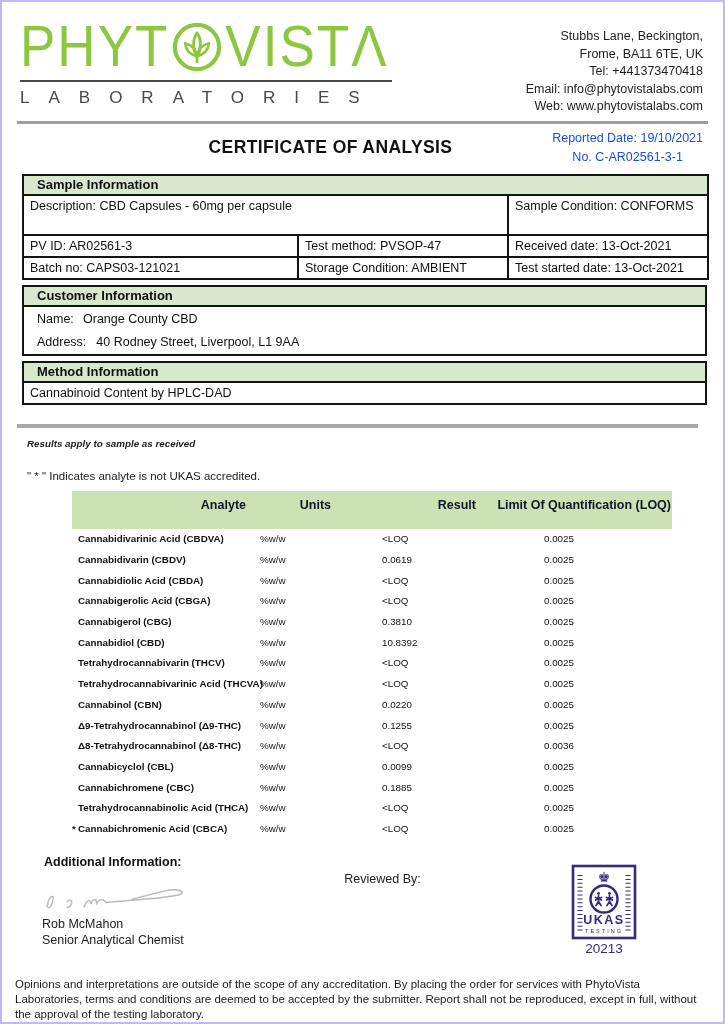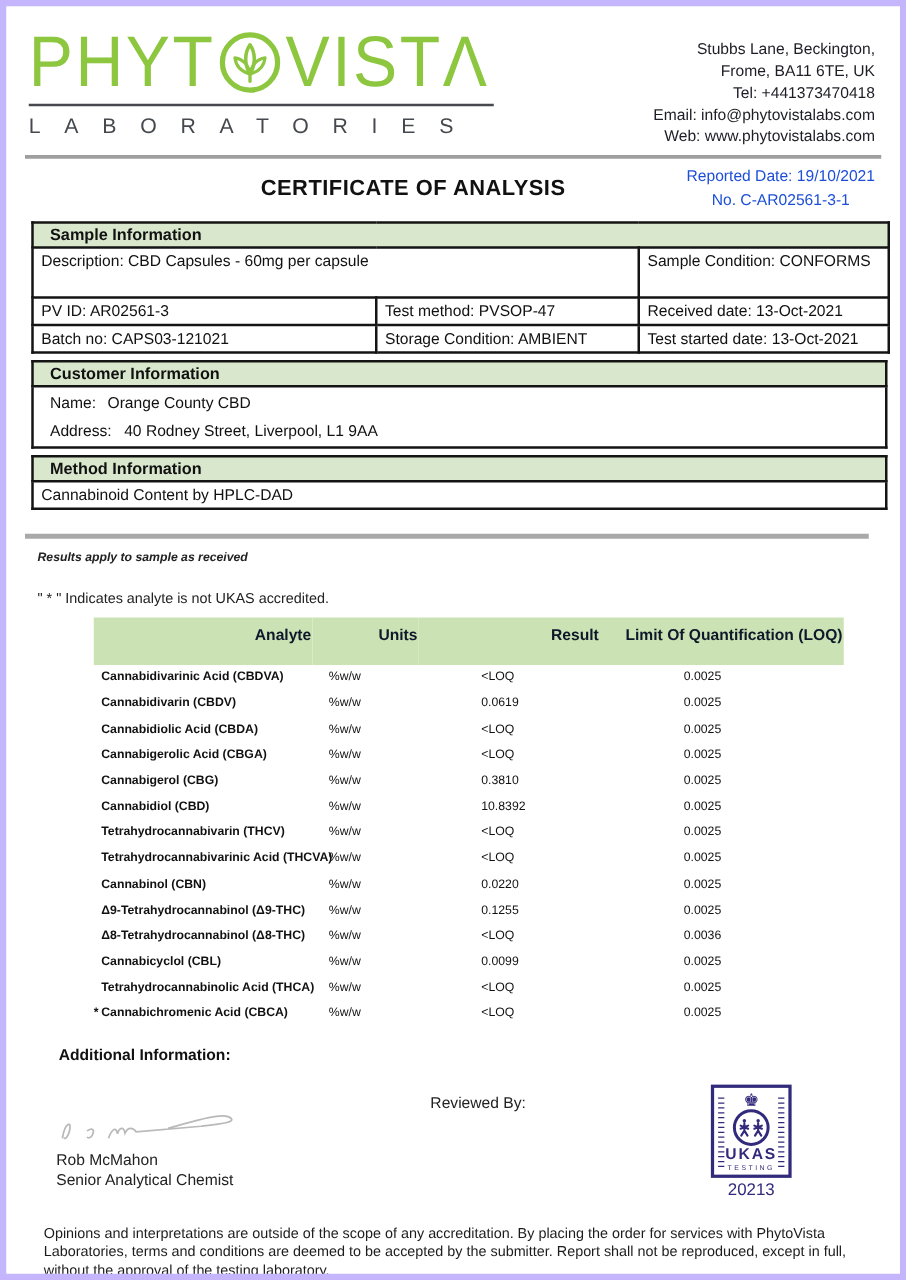--- a/index.html
+++ b/index.html
@@ -3,21 +3,21 @@
 <meta charset="utf-8">
 <style>
   * { box-sizing: border-box; }
   html,body { margin:0; padding:0; background:#ffffff; }
   .page {
     position: relative;
     width: 725px; height: 1024px;
     background: #ffffff;
     font-family: "Liberation Sans", sans-serif;
     color: #1a1a1a;
-    border: 5px solid #c4b5fd;
+    border: 2px solid #c4b5fd;
     overflow: hidden;
   }
 
   
   .header { display:flex; justify-content:space-between; align-items:flex-start; padding:18px 20px 0 18px; }
   .logo-block { width: 372px; }
   .logo-main { display:flex; align-items:center; color:#8dc63f; font-size:53px; line-height:1; letter-spacing:2px; font-weight:400; white-space:nowrap; }
   .logo-main span { display:inline-block; transform: scaleY(1.08); }
   .logo-o { width:50px; height:50px; margin:0 3px; flex:0 0 auto; }
   .logo-underline { height:2px; background:#45494e; margin-top:7px; width:100%; }
@@ -62,21 +62,21 @@
 
   
   .bottom-area { position:absolute; left:0; right:0; top:856px; height:104px; }
   .reviewed-by { margin:14px 0 0 40px; font-size:12.5px; color:#222;text-align:center; }
   .signature { margin:1px 0 0 38px; }
   .reviewer-name { margin:0 0 0 40px; font-size:12.5px; color:#222; }
   .reviewer-title { margin:2px 0 0 40px; font-size:12.5px; color:#222; }
   .ukas-mark { position:absolute; right:84px; top:6px; width:68px; text-align:center; }
 
   
-  .footer { position:absolute; top:963px; left:30px; right:22px; font-size:11.5px; line-height:15px; color:#1c1c1c; }
+  .footer { position:absolute; top:963px; left:13px; right:22px; font-size:11.5px; line-height:15px; color:#1c1c1c; }
 </style>
 </head>
 <body>
 
 <div class="page">
 
   <div class="header">
     <div class="logo-block">
       <div class="logo-main">
         <span>PHYT</span>
@@ -252,20 +252,26 @@
         <tr>
         <td class="c-analyte"><span class="flag"></span><span>Δ8-Tetrahydrocannabinol (Δ8-THC)</span></td>
         <td class="c-units">%w/w</td>
         <td class="c-result">&lt;LOQ</td>
         <td class="c-loq">0.0036</td>
       </tr>
         <tr>
         <td class="c-analyte"><span class="flag"></span><span>Cannabicyclol (CBL)</span></td>
         <td class="c-units">%w/w</td>
         <td class="c-result">0.0099</td>
+        <td class="c-loq">0.0025</td>
+      </tr>
+        <tr>
+        <td class="c-analyte"><span class="flag"></span><span>Cannabichromene (CBC)</span></td>
+        <td class="c-units">%w/w</td>
+        <td class="c-result">0.1885</td>
         <td class="c-loq">0.0025</td>
       </tr>
         <tr>
         <td class="c-analyte"><span class="flag"></span><span>Tetrahydrocannabinolic Acid (THCA)</span></td>
         <td class="c-units">%w/w</td>
         <td class="c-result">&lt;LOQ</td>
         <td class="c-loq">0.0025</td>
       </tr>
         <tr>
         <td class="c-analyte"><span class="flag">*</span><span>Cannabichromenic Acid (CBCA)</span></td>

